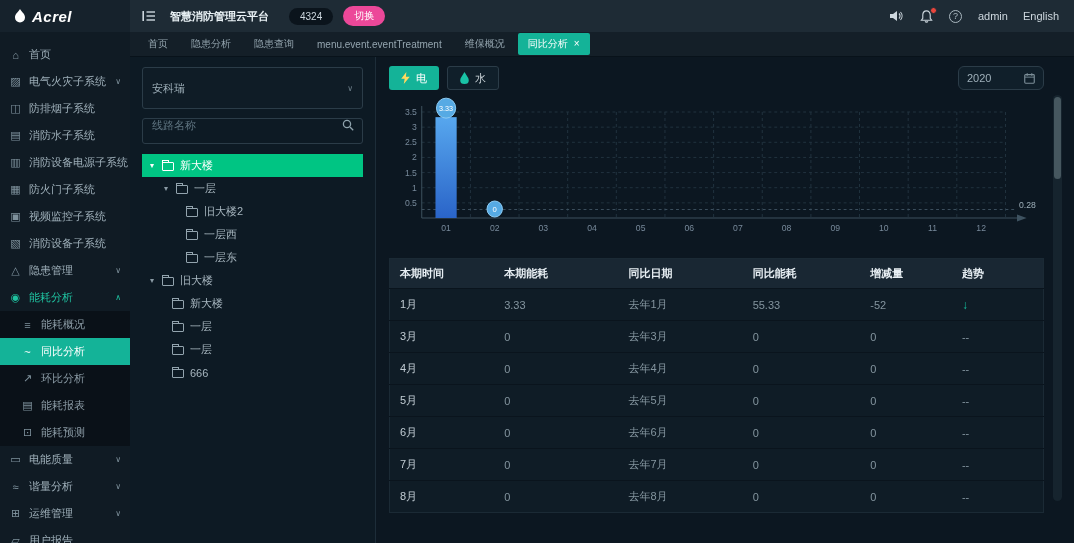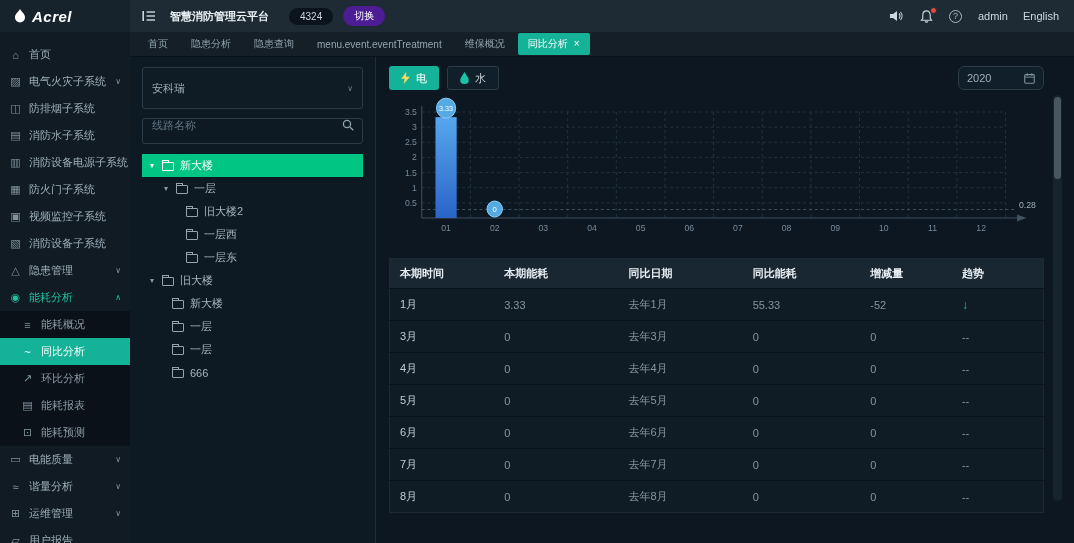--- a/index.html
+++ b/index.html
@@ -6,21 +6,21 @@
   body{font-family:"Liberation Sans","DejaVu Sans",sans-serif;background:#06101a}
   .app{position:relative;width:1074px;height:543px;background:#0c1721;overflow:hidden}
 
   
   .header{position:absolute;top:0;left:0;width:100%;height:32px;background:#1e2b35;display:flex;align-items:center;z-index:6}
   .logo{width:130px;height:32px;background:#16222c;display:flex;align-items:center;gap:6px;padding-left:14px;flex:none}
   .logo-text{color:#fff;font-size:15px;font-weight:bold;font-style:italic;letter-spacing:.5px}
   .collapse{margin-left:12px;cursor:pointer;display:flex;align-items:center}
   .htitle{color:#e9f1f5;font-size:11px;font-weight:bold;margin-left:14px;white-space:nowrap}
   .count-pill{margin-left:20px;background:#0b141c;color:#cdd7de;font-size:10px;padding:3px 11px;border-radius:10px}
-  .switch-pill{margin-left:10px;background:#4c1d95;color:#fff;font-size:10px;padding:3px 11px;border-radius:10px;cursor:pointer}
+  .switch-pill{margin-left:10px;background:#ec4899;color:#fff;font-size:10px;padding:3px 11px;border-radius:10px;cursor:pointer}
   .hspace{flex:1}
   .hicon{position:relative;margin-right:16px;display:flex;align-items:center;cursor:pointer}
   .reddot{position:absolute;top:-3px;right:-4px;width:7px;height:7px;border-radius:50%;background:#e8453c;border:1px solid #1e2b35}
   .helpc{width:13px;height:13px;border:1px solid #aab8c0;border-radius:50%;color:#aab8c0;font-size:9px;display:flex;align-items:center;justify-content:center}
   .uname,.lang{color:#cdd7de;font-size:11px;margin-right:15px;cursor:pointer}
 
   
   .sidebar{position:absolute;top:32px;left:0;width:130px;bottom:0;background:#101b24;overflow:hidden;padding-top:9px;z-index:5}
   .sb-item{height:27px;display:flex;align-items:center;gap:7px;padding:0 9px;color:#9fb0ba;font-size:11px;cursor:pointer;white-space:nowrap}
   .sb-item .g{width:13px;font-size:11px;color:#7e919c;flex:none;text-align:center}

